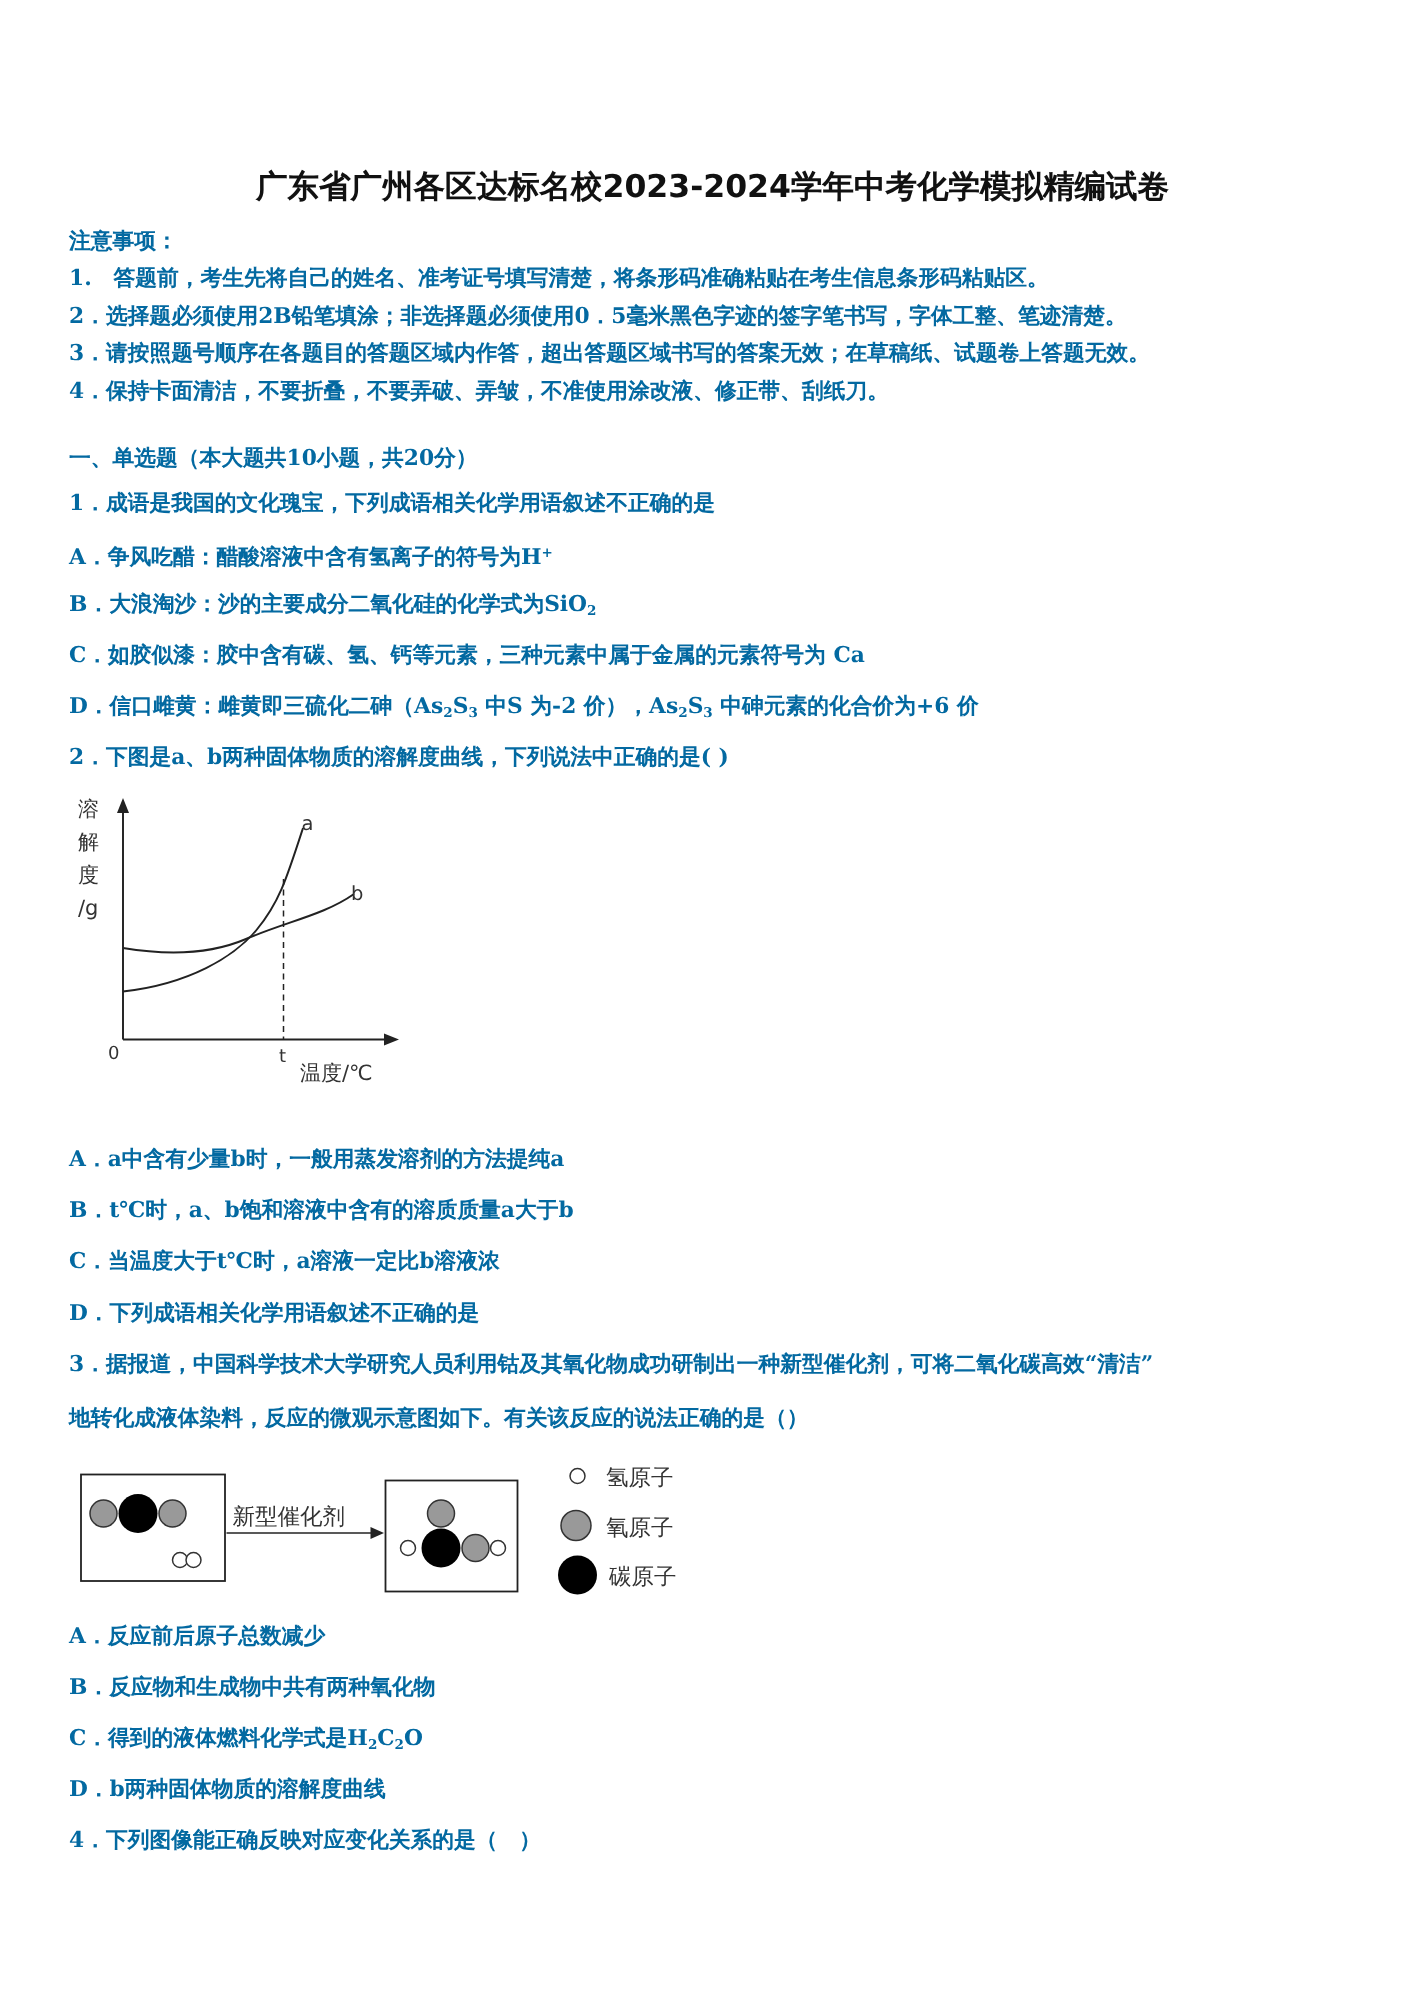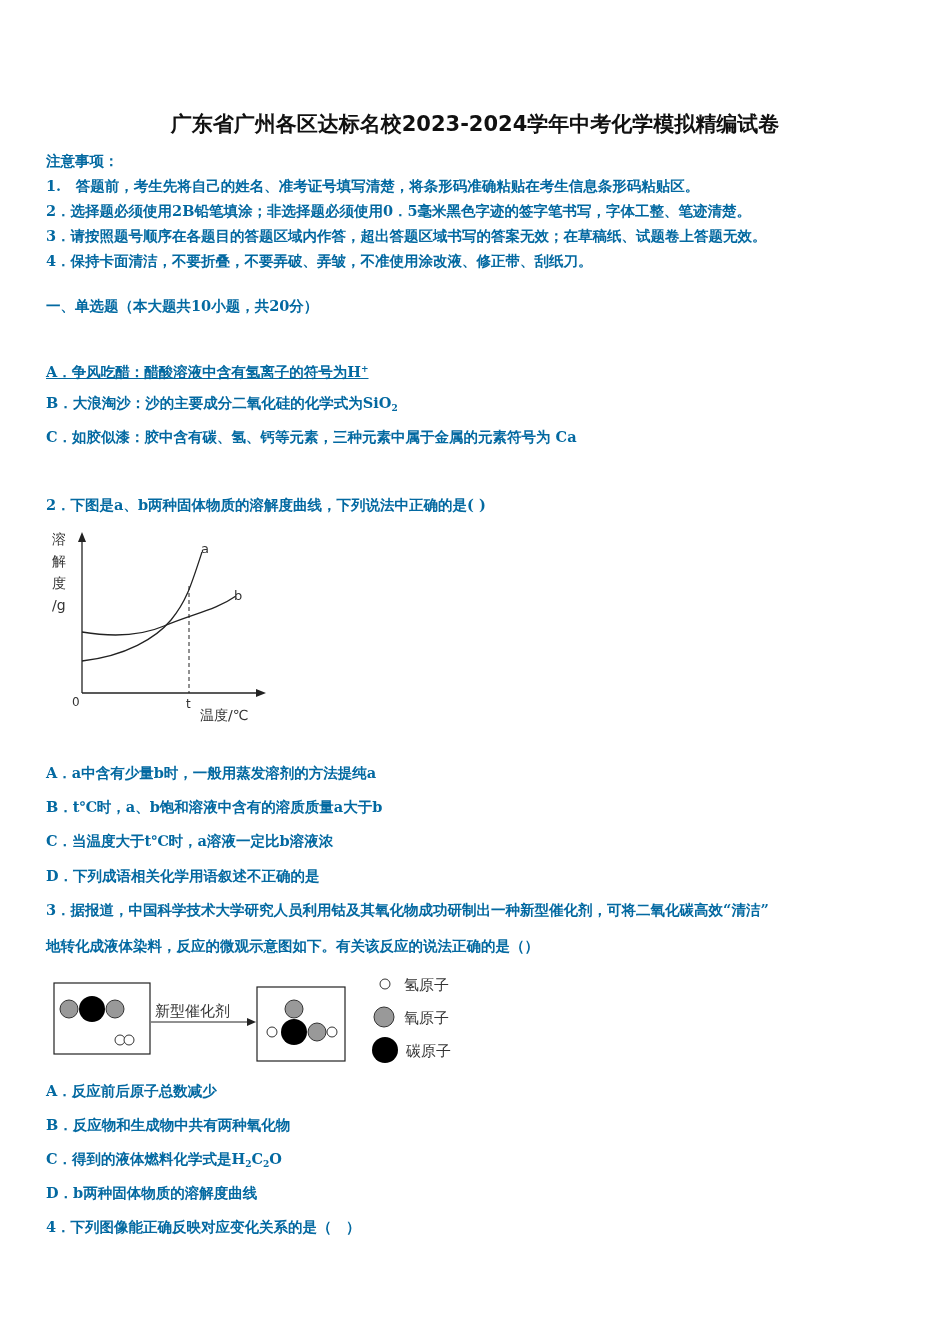--- a/index.html
+++ b/index.html
@@ -36,27 +36,31 @@
   <div class="notice">
     <div class="line" style="top:151px;">注意事项：</div>
     <div class="line" style="top:176px;">1.　答题前，考生先将自己的姓名、准考证号填写清楚，将条形码准确粘贴在考生信息条形码粘贴区。</div>
     <div class="line" style="top:201px;">2．选择题必须使用2B铅笔填涂；非选择题必须使用0．5毫米黑色字迹的签字笔书写，字体工整、笔迹清楚。</div>
     <div class="line" style="top:226px;">3．请按照题号顺序在各题目的答题区域内作答，超出答题区域书写的答案无效；在草稿纸、试题卷上答题无效。</div>
     <div class="line" style="top:251px;">4．保持卡面清洁，不要折叠，不要弄破、弄皱，不准使用涂改液、修正带、刮纸刀。</div>
   </div>
 
   <div class="line" style="top:296px;">一、单选题（本大题共10小题，共20分）</div>
 
-  <div class="line" style="top:359px;text-decoration:underline;">
+  <div class="line" style="top:326px;">1．成语是我国的文化瑰宝，下列成语相关化学用语叙述不正确的是</div>
+  <div class="line" style="top:359px;">
     <span>A．争风吃醋：醋酸溶液中含有氢离子的符号为H</span><sup>+</sup>
   </div>
   <div class="line" style="top:393px;">
     <span>B．大浪淘沙：沙的主要成分二氧化硅的化学式为SiO</span><sub>2</sub>
   </div>
   <div class="line" style="top:427px;">C．如胶似漆：胶中含有碳、氢、钙等元素，三种元素中属于金属的元素符号为 Ca</div>
+  <div class="line" style="top:461px;">
+    <span>D．信口雌黄：雌黄即三硫化二砷（As</span><sub>2</sub><span>S</span><sub>3</sub><span> 中S 为-2 价），As</span><sub>2</sub><span>S</span><sub>3</sub><span> 中砷元素的化合价为+6 价</span>
+  </div>
 
   <div class="line" style="top:495px;">2．下图是a、b两种固体物质的溶解度曲线，下列说法中正确的是( )</div>
 
   <div class="chart">
     <svg width="230" height="200" viewBox="0 0 230 200">
 
       <line x1="36" y1="165" x2="36" y2="12" stroke="#222" stroke-width="1.3"></line>
       <polygon points="36,4 32,14 40,14" fill="#222"></polygon>
       <line x1="36" y1="165" x2="212" y2="165" stroke="#222" stroke-width="1.3"></line>
       <polygon points="220,165 210,161 210,169" fill="#222"></polygon>

